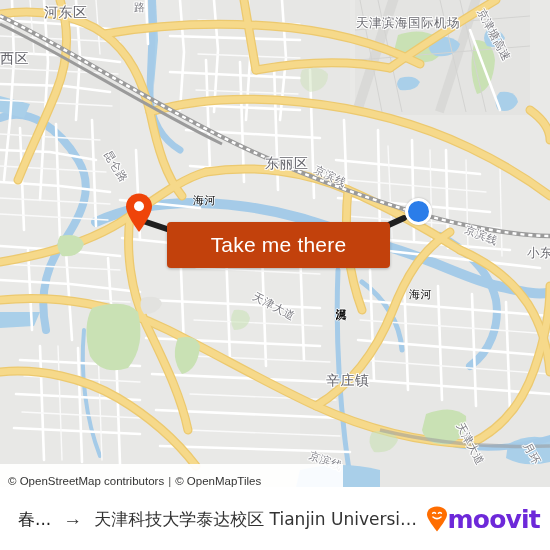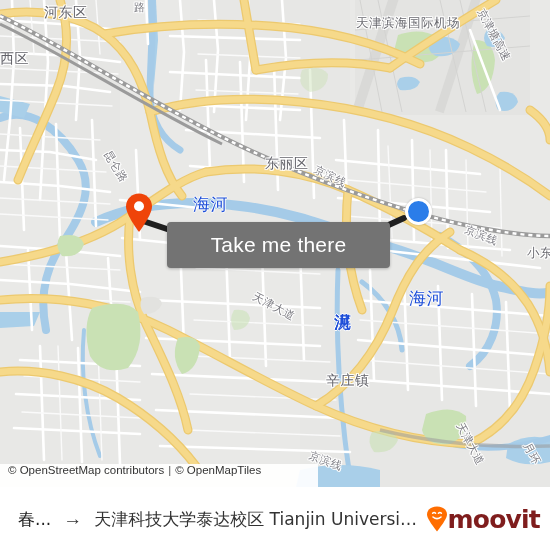--- a/index.html
+++ b/index.html
@@ -41,21 +41,21 @@
        1px 0 0 rgba(255,255,255,.9), -1px 0 0 rgba(255,255,255,.9),
        0 1px 0 rgba(255,255,255,.9), 0 -1px 0 rgba(255,255,255,.9),
        1px 1px 0 rgba(255,255,255,.9), -1px -1px 0 rgba(255,255,255,.9),
        1px -1px 0 rgba(255,255,255,.9), -1px 1px 0 rgba(255,255,255,.9);
     pointer-events: none;
     letter-spacing: .5px;
   }
   .lbl-district { font-size: 14px; color: #63636a; }
   .lbl-poi      { font-size: 12.5px; color: #6a6a70; }
   .lbl-road     { font-size: 11px;  color: #7a7a80; }
-  .lbl-water    { font-size: 17px;  color: #1d4ed8; text-shadow:
+  .lbl-water    { font-size: 11px;  color: #000000; text-shadow:
        1px 0 0 rgba(255,255,255,.85), -1px 0 0 rgba(255,255,255,.85),
        0 1px 0 rgba(255,255,255,.85), 0 -1px 0 rgba(255,255,255,.85); }
   .lbl-rail     { font-size: 11px;  color: #7d7d84; }
   .vert { writing-mode: vertical-rl; text-orientation: upright; letter-spacing: 0; }
 
   
   #origin-pin {
     position: absolute;
     left: 125px; top: 193px;
     width: 28px; height: 40px;
@@ -71,46 +71,46 @@
     border: 3px solid #ffffff;
     box-sizing: border-box;
     box-shadow: 0 0 2px rgba(0,0,0,.25);
   }
 
   
   #take-me-there {
     position: absolute;
     left: 167px; top: 222px;
     width: 223px; height: 46px;
-    background: #737373;
+    background: #c2410c;
     color: #ffffff;
     border: none;
     border-radius: 4px;
     font-family: "Liberation Sans", sans-serif;
     font-size: 21px;
     letter-spacing: .2px;
     cursor: pointer;
     box-shadow: 0 1px 3px rgba(0,0,0,.25);
     display: flex;
     align-items: center;
     justify-content: center;
   }
 
   
   #attribution {
     position: absolute;
     left: 0; top: 464px;
     height: 23px;
-    width: 318px;
+    width: 343px;
     background: rgba(255,255,255,.92);
     color: #333333;
     font-family: "Liberation Sans", sans-serif;
     font-size: 11.5px;
     display: flex;
-    align-items: flex-start;
+    align-items: flex-end;
     padding-left: 8px;
     box-sizing: border-box;
     white-space: nowrap;
   }
   .attr-sep { margin: 0 4px; color: #555; }
 
   
   #bottom-bar {
     position: absolute;
     left: 0; top: 487px;
@@ -155,21 +155,21 @@
   #moovit-logo {
     flex: 0 0 auto;
     display: flex;
     align-items: center;
     margin-left: 8px;
   }
   #moovit-wordmark {
     font-family: "DejaVu Sans", sans-serif;
     font-size: 25px;
     font-weight: bold;
-    color: #7f1d1d;
+    color: #6d28d9;
     letter-spacing: -0.8px;
     margin-left: 0;
     line-height: 1;
     text-align: right;
   }
 </style>
 </head>
 <body>
 
 <div id="app">

